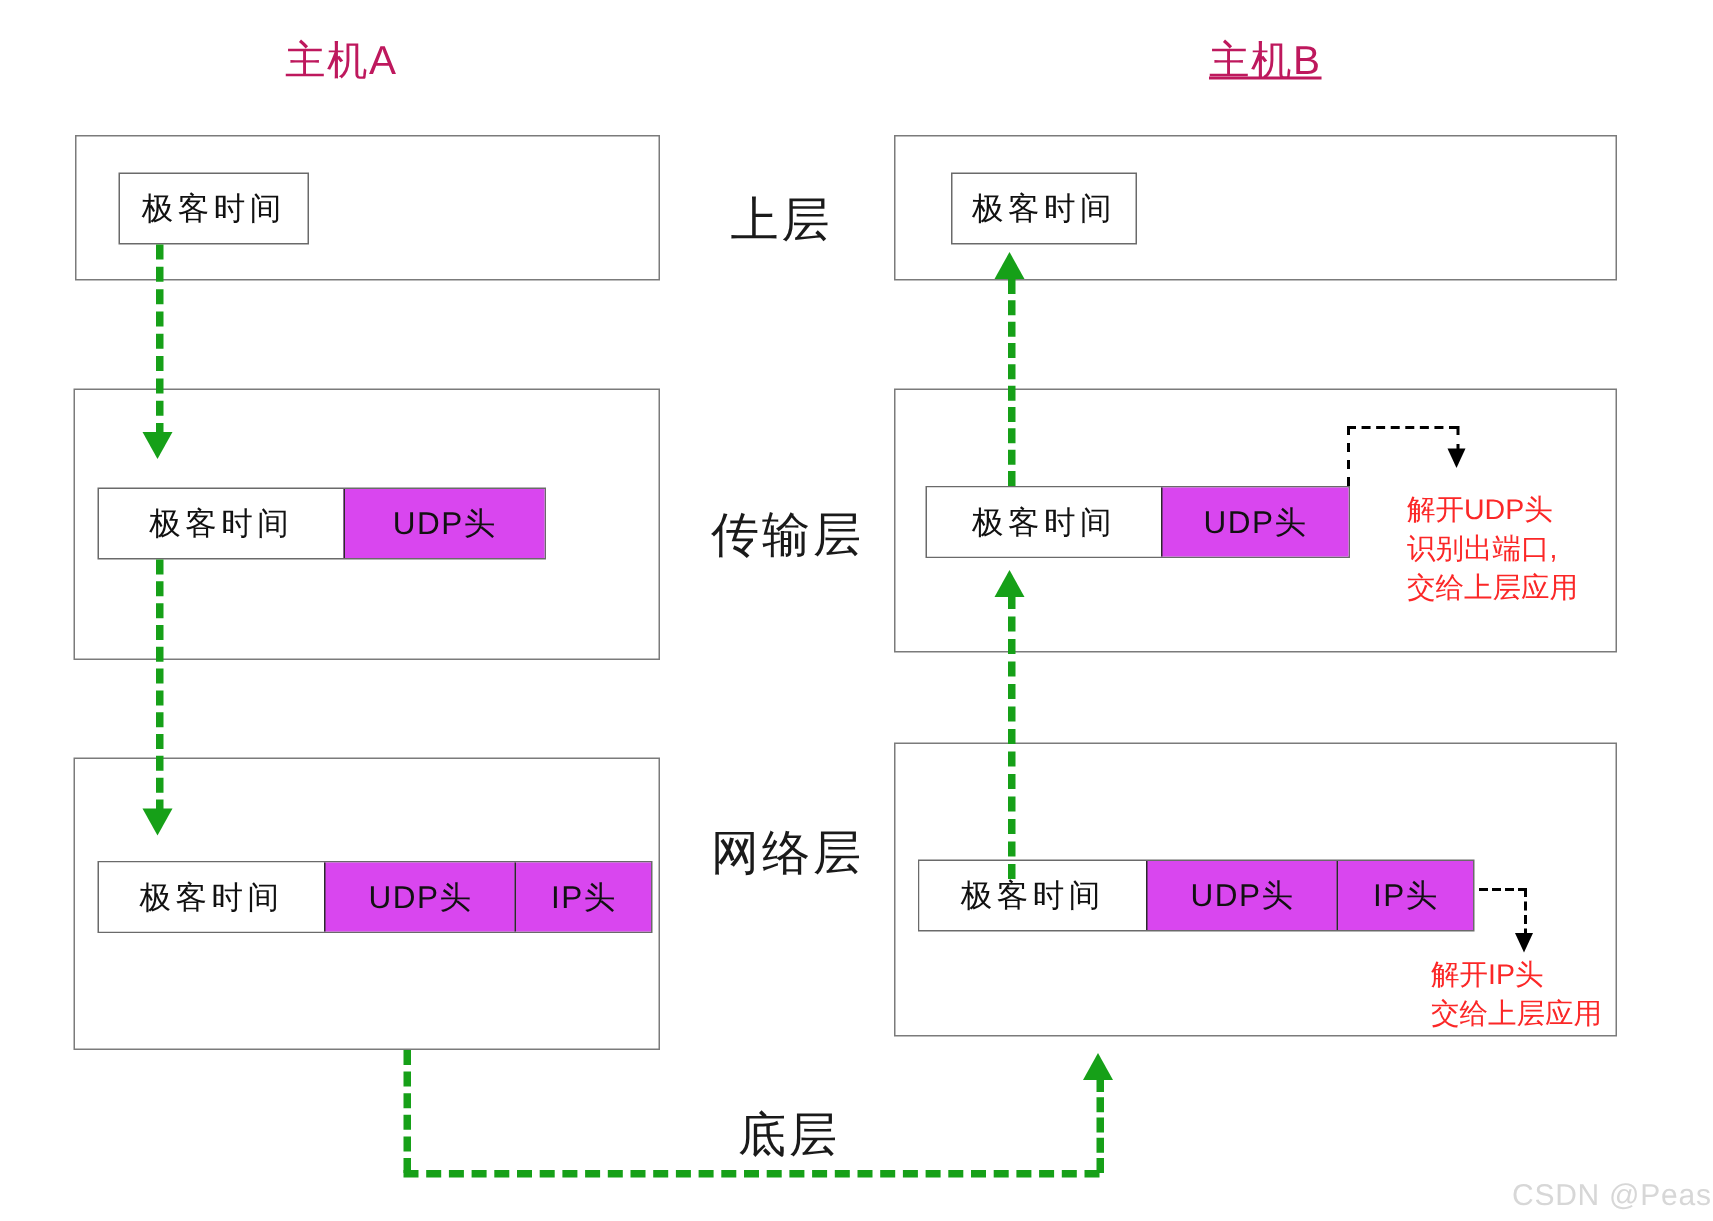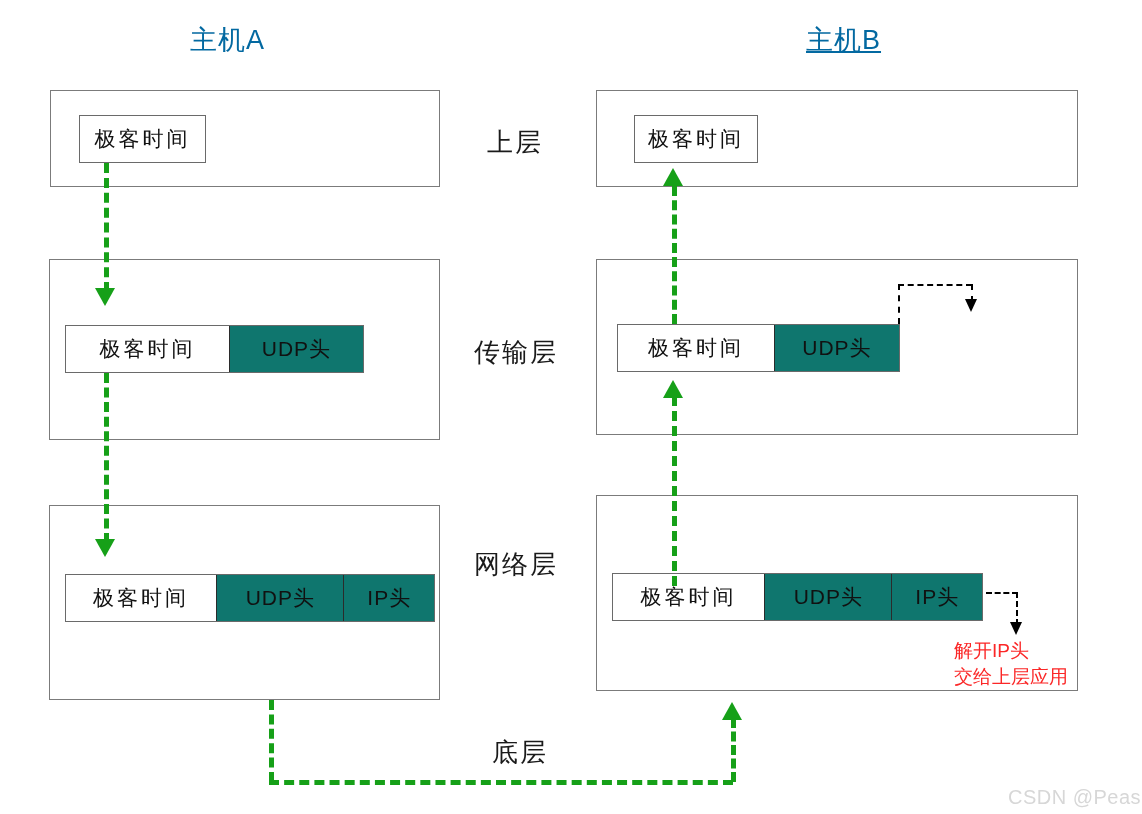--- a/index.html
+++ b/index.html
@@ -13,34 +13,34 @@
   #canvas {
     position: relative;
     width: 1142px;
     height: 814px;
     background: #ffffff;
     overflow: hidden;
   }
   .host-title {
     position: absolute;
     font-size: 27px;
-    color: #0369a1;
+    color: #be185d;
     letter-spacing: 1px;
     white-space: nowrap;
     font-weight: 400;
   }
   .layer-box {
     position: absolute;
     border: 1.6px solid #7b7b7b;
     background: #ffffff;
     box-sizing: border-box;
   }
   .layer-label {
     position: absolute;
-    font-size: 26px;
+    font-size: 32px;
     color: #1a1a1a;
     letter-spacing: 2px;
     white-space: nowrap;
   }
   .packet {
     position: absolute;
     display: flex;
     box-sizing: border-box;
     border: 1.4px solid #6a6a6a;
   }
@@ -51,21 +51,21 @@
     font-size: 21px;
     color: #111111;
     letter-spacing: 3px;
     box-sizing: border-box;
     white-space: nowrap;
   }
   .seg.data {
     background: #ffffff;
   }
   .seg.hdr {
-    background: #0f766e;
+    background: #d946ef;
     border-left: 1.4px solid #2b2b2b;
     letter-spacing: 1px;
   }
   .app-box {
     position: absolute;
     box-sizing: border-box;
     border: 1.4px solid #6a6a6a;
     background: #ffffff;
     display: flex;
     align-items: center;
@@ -172,20 +172,25 @@
   <div class="packet" style="left:617px; top:324px; width:283px; height:48px;">
     <div class="seg data" style="width:157px;">极客时间</div>
     <div class="seg hdr" style="width:126px;">UDP头</div>
   </div>
 
   <div class="v-bdash" style="left:898px; top:284px; height:40px;"></div>
   <div class="h-bdash" style="left:898px; top:284px; width:74px;"></div>
   <div class="v-bdash" style="left:971px; top:284px; height:18px;"></div>
   <div class="barrow-down" style="left:965px; top:299px;"></div>
 
+  <div class="note" style="left:938px; top:328px;">
+    <div>解开UDP头</div>
+    <div>识别出端口,</div>
+    <div>交给上层应用</div>
+  </div>
 
   <div class="layer-box" style="left:596px; top:495px; width:482px; height:196px;"></div>
   <div class="packet" style="left:612px; top:573px; width:371px; height:48px;">
     <div class="seg data" style="width:152px;">极客时间</div>
     <div class="seg hdr" style="width:128px;">UDP头</div>
     <div class="seg hdr" style="width:91px;">IP头</div>
   </div>
 
   <div class="h-bdash" style="left:986px; top:592px; width:32px;"></div>
   <div class="v-bdash" style="left:1016px; top:592px; height:33px;"></div>

